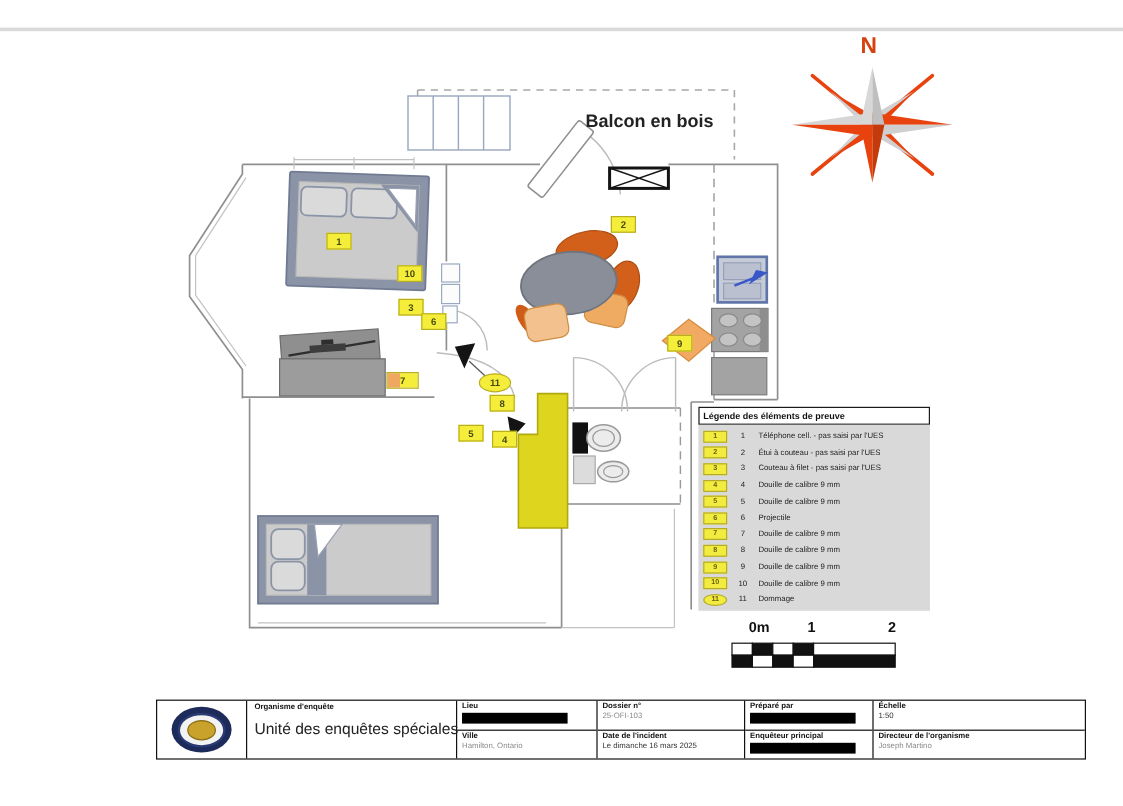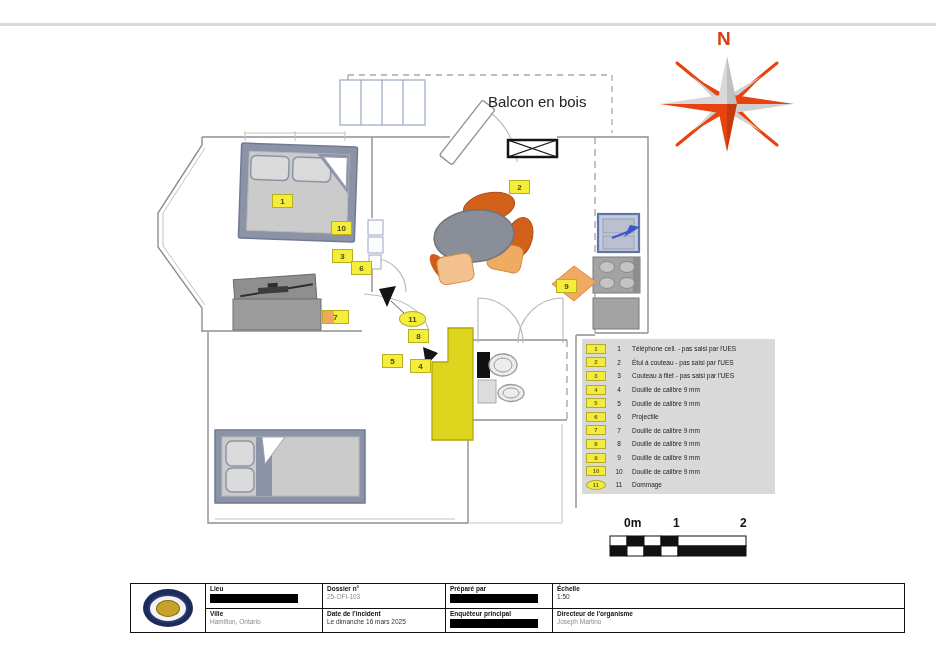--- a/index.html
+++ b/index.html
@@ -1,21 +1,21 @@
 <!DOCTYPE html>
 <html><head>
 <meta charset="utf-8">
 <style>
   html,body{margin:0;padding:0;background:#fff;}
   .canvas{position:relative;width:936px;height:672px;background:#fff;overflow:hidden;
           font-family:"Liberation Sans",sans-serif;color:#1a1a1a;}
   .topline{position:absolute;left:0;top:23px;width:936px;height:3px;background:#d9d9d9;}
   svg.plan{position:absolute;left:0;top:0;z-index:1;}
   .ov{position:absolute;z-index:2;}
-  .balcony-label{left:488px;top:93px;font-size:15px;color:#222;}
+  .balcony-label{left:488px;top:93px;font-size:15px;color:#222;font-weight:bold;}
   .north-label{left:717px;top:28px;font-size:19px;font-weight:bold;color:#d6420f;}
 
   
   .marker{position:absolute;z-index:3;width:21px;height:14px;background:#f4ee3b;
           border:1px solid #b9ae1f;display:flex;align-items:center;justify-content:center;
           font-size:8px;font-weight:bold;color:#4a4a10;box-sizing:border-box;}
   .marker.two-tone{width:27px;background:linear-gradient(90deg,#f0a860 0 42%,#f4ee3b 42%);}
   .marker.ellip{width:27px;height:16px;border-radius:50%;}
 
   
@@ -263,20 +263,21 @@
   <div class="marker" style="left:410px;top:359px">4</div>
   <div class="marker" style="left:382px;top:354px">5</div>
   <div class="marker" style="left:351px;top:261px">6</div>
   <div class="marker two-tone" style="left:322px;top:310px">7</div>
   <div class="marker" style="left:408px;top:329px">8</div>
   <div class="marker" style="left:556px;top:279px">9</div>
   <div class="marker" style="left:331px;top:221px">10</div>
   <div class="marker ellip" style="left:399px;top:311px">11</div>
 
   <div class="ov legend">
+    <div class="legend-hd">Légende des éléments de preuve</div>
     <div class="legend-bd">
       <div class="lrow">
           <span class="ltag">1</span>
           <span class="lnum">1</span>
           <span class="ldesc">Téléphone cell. - pas saisi par l'UES</span>
         </div>
       <div class="lrow">
           <span class="ltag">2</span>
           <span class="lnum">2</span>
           <span class="ldesc">Étui à couteau - pas saisi par l'UES</span>
@@ -334,20 +335,24 @@
   <div class="ov sc sc2">2</div>
 
   <div class="ov tblock">
     <div class="tc logo-cell">
       <div class="logo-o">
         <div class="logo-m">
           <div class="logo-i"></div>
         </div>
       </div>
     </div>
+    <div class="tc org-cell" style="width:175px">
+      <div class="tl">Organisme d'enquête</div>
+      <div class="org-name">Unité des enquêtes spéciales</div>
+    </div>
     <div class="tc" style="width:117px">
       <div class="trow">
         <div class="tl">Lieu</div>
         <div class="redact"></div>
       </div>
       <div class="trow">
         <div class="tl">Ville</div>
         <div class="tv">Hamilton, Ontario</div>
       </div>
     </div>

